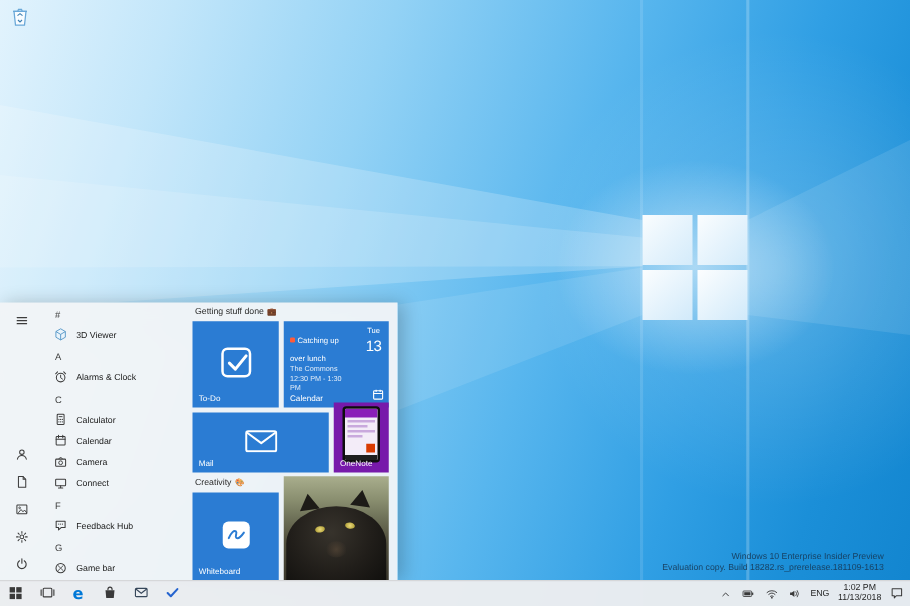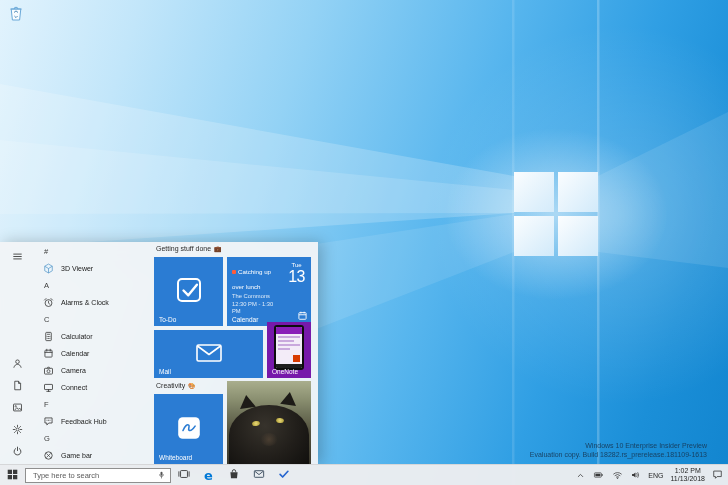--- a/index.html
+++ b/index.html
@@ -52,21 +52,21 @@
   .t-wb{left:4px;top:152px;width:69px;height:70px;}
   .t-photos{left:77px;top:139px;width:84px;height:84px;
     background:linear-gradient(180deg,#a9ae8d 0%,#8a8f70 22%,#6e7158 40%,#54523f 60%,#3a372c 100%);}
 
   .cal-ev{position:absolute;left:5px;top:5px;width:50px;}
   .cal-t{font-size:6.2px;line-height:7px;color:#fff;}
   .ev-ico{display:inline-block;width:4px;height:4px;background:#ff5c39;border-radius:1px;margin-right:2px;}
   .cal-l{font-size:5.8px;line-height:7px;color:rgba(255,255,255,.85);margin-top:1px;}
   .cal-d{position:absolute;right:6px;top:5px;text-align:center;color:#fff;}
   .cal-wd{font-size:6px;line-height:7px;}
-  .cal-dn{font-size:16px;font-weight:300;line-height:16px;letter-spacing:-.5px;}
+  .cal-dn{font-size:12px;font-weight:300;line-height:16px;letter-spacing:-.5px;}
   .cal-g{position:absolute;right:4px;bottom:3px;}
 
   .phone{position:absolute;left:7px;top:3px;width:30px;height:45px;background:#0d0d0d;
     border-radius:3px;padding:2px;box-sizing:border-box;}
   .pscreen{width:100%;height:100%;background:#f3ecf8;border-radius:1px;position:relative;overflow:hidden;}
   .pbar{height:7px;background:#8a1fb8;}
   .pline{height:2px;background:#c9a9dd;margin:2px 2px 0;}
   .pbadge{position:absolute;right:2px;bottom:6px;width:7px;height:7px;background:#d83b01;}
   .pnav{position:absolute;bottom:0;left:0;right:0;height:4px;background:#1e1e1e;}
 
@@ -379,27 +379,20 @@
             <g fill="#3a3a3a">
               <rect x="1" y="1" width="6" height="6"></rect>
               <rect x="8.4" y="1" width="6" height="6"></rect>
               <rect x="1" y="8.4" width="6" height="6"></rect>
               <rect x="8.4" y="8.4" width="6" height="6"></rect>
             </g>
           </svg>
       </span>
     </button>
 
-    <div class="tb-search">
-      <input type="text" placeholder="Type here to search" style="">
-      <svg width="9" height="12" viewBox="0 0 16 16">
-          <path d="M8 2.2a1.8 1.8 0 0 1 1.8 1.8v3.4a1.8 1.8 0 0 1-3.6 0V4A1.8 1.8 0 0 1 8 2.2z" fill="#555"></path>
-          <path d="M4.6 7.4a3.4 3.4 0 0 0 6.8 0M8 10.8v2.6" stroke="#555" stroke-width="1.2" fill="none" stroke-linecap="round"></path>
-        </svg>
-    </div>
 
     <button class="tb-btn">
       <span>
         <svg width="12" height="12" viewBox="0 0 16 16">
             <rect x="3.4" y="3.4" width="9.2" height="9.2" rx="1" stroke="#3a3a3a" stroke-width="1.2" fill="none"></rect>
             <path d="M1.2 5v6M14.8 5v6" stroke="#3a3a3a" stroke-width="1.2" stroke-linecap="round"></path>
           </svg>
       </span>
     </button>
 

